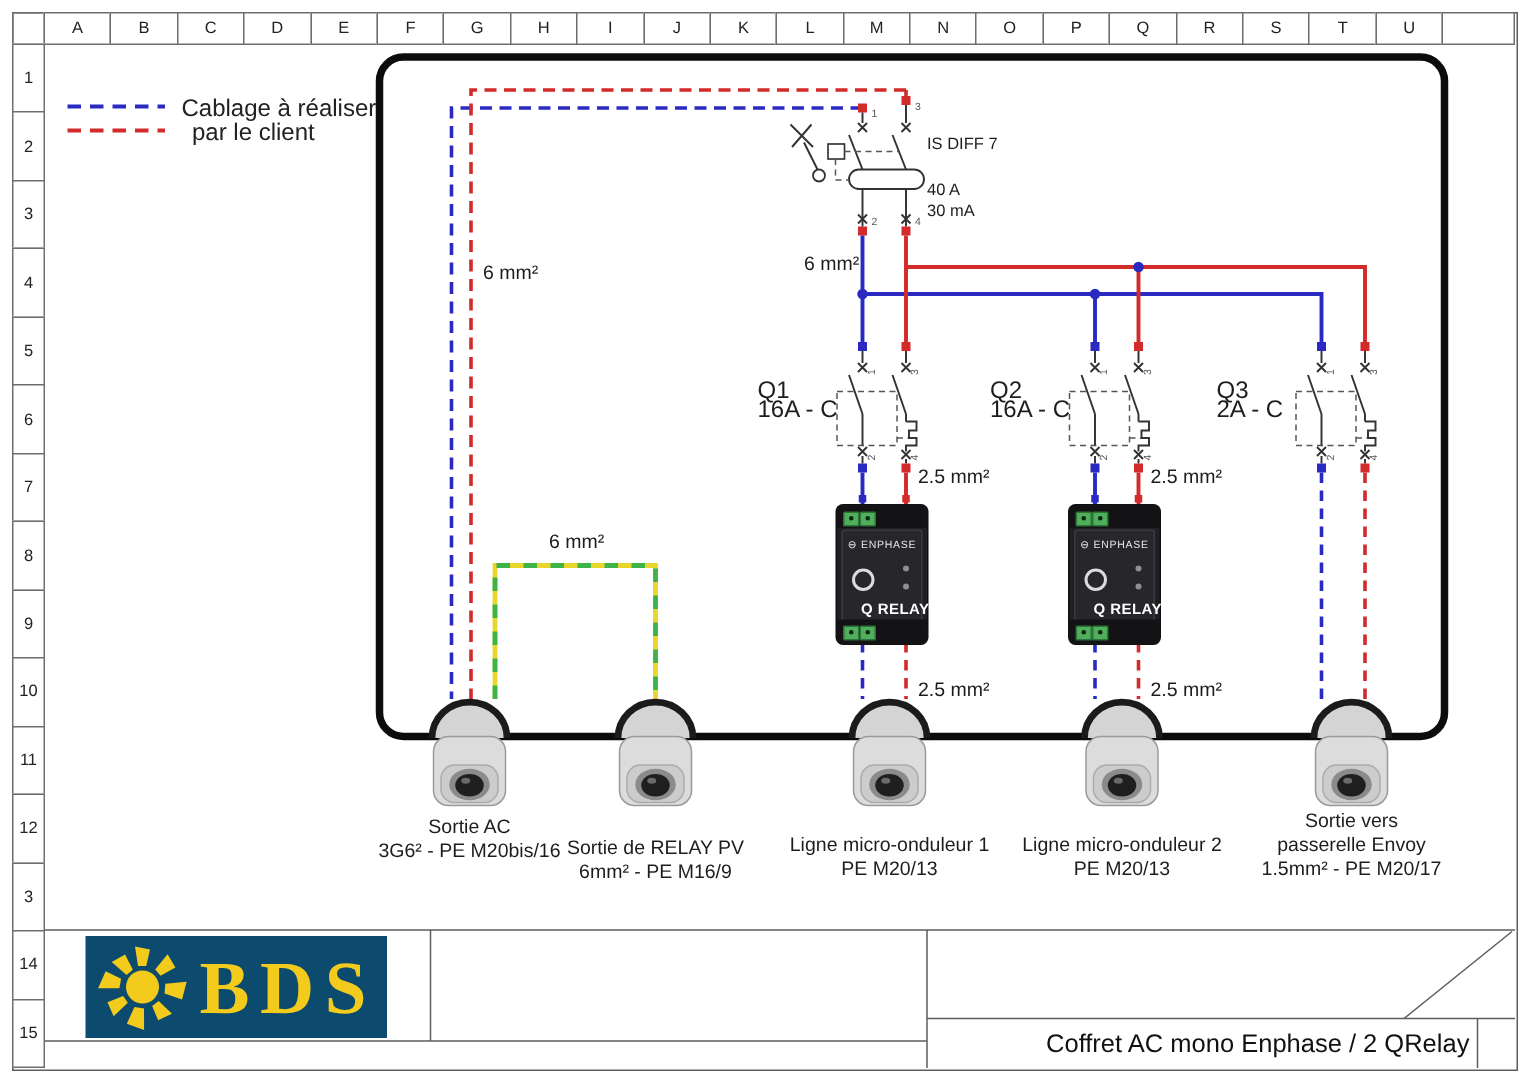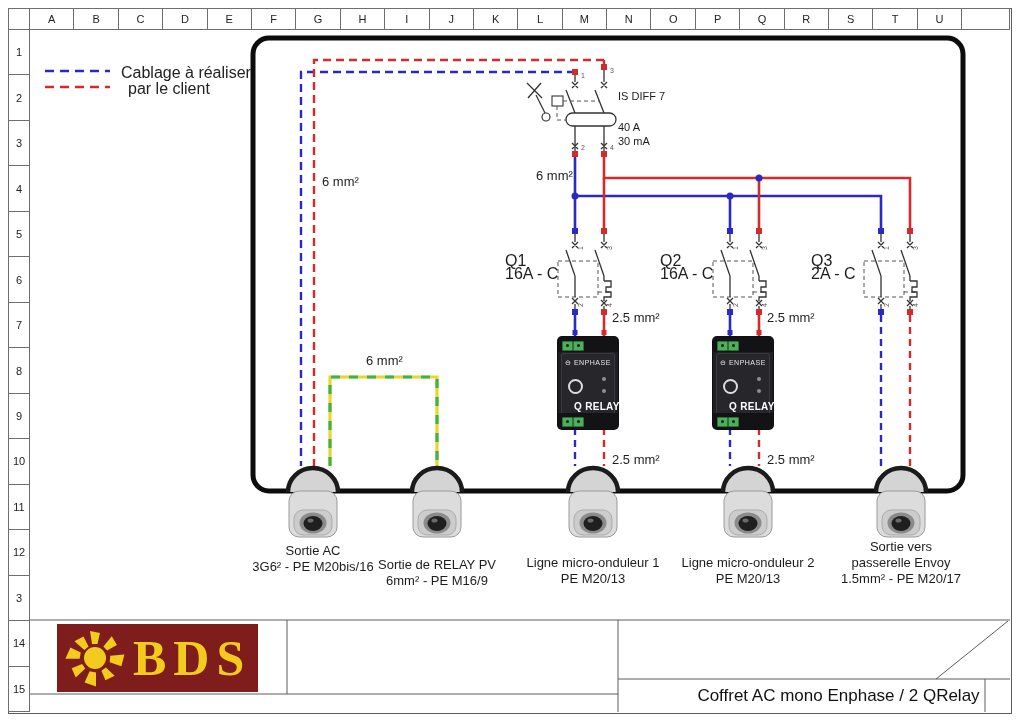--- a/index.html
+++ b/index.html
@@ -35,21 +35,21 @@
   .tblk::after{content:"";position:absolute;left:2.5px;top:2px;width:3px;height:3px;border-radius:50%;background:#10240f;}
   .r-panel{position:absolute;left:3px;right:3px;top:16px;height:60px;background:#26262b;border:1px solid #3a3a40;border-radius:2px;}
   .r-brand{position:absolute;top:5px;left:0;width:100%;text-align:center;font-size:7px;letter-spacing:.5px;color:#e6e6e6;}
   .r-btn{position:absolute;left:6px;top:25px;width:11px;height:11px;border:2px solid #dcdcdc;border-radius:50%;}
   .r-ind{position:absolute;right:8px;width:4px;height:4px;border-radius:50%;background:#8f8f8f;}
   .i1{top:23px;} .i2{top:35px;}
   .r-label{position:absolute;bottom:2px;left:12px;width:100%;font-size:10px;font-weight:bold;color:#fff;letter-spacing:.3px;}
   
   .legend-text{position:absolute;z-index:3;font-size:16px;color:#222;}
   
-  .logo{position:absolute;left:57px;top:624px;width:201px;height:68px;background:#7f1d1d;z-index:3;}
+  .logo{position:absolute;left:57px;top:624px;width:201px;height:68px;background:#0c4a6e;z-index:3;}
   .logo-text{position:absolute;left:76px;top:2px;font-family:"Liberation Serif",serif;font-weight:bold;
              font-size:50px;line-height:64px;color:#f2cb1d;letter-spacing:7px;}
   .title-text{position:absolute;left:618px;top:681px;width:441px;height:29px;z-index:3;
               display:flex;align-items:center;justify-content:center;font-size:17px;color:#111;}
 </style>
 </head>
 <body>
 
 <div class="sheet">
 

